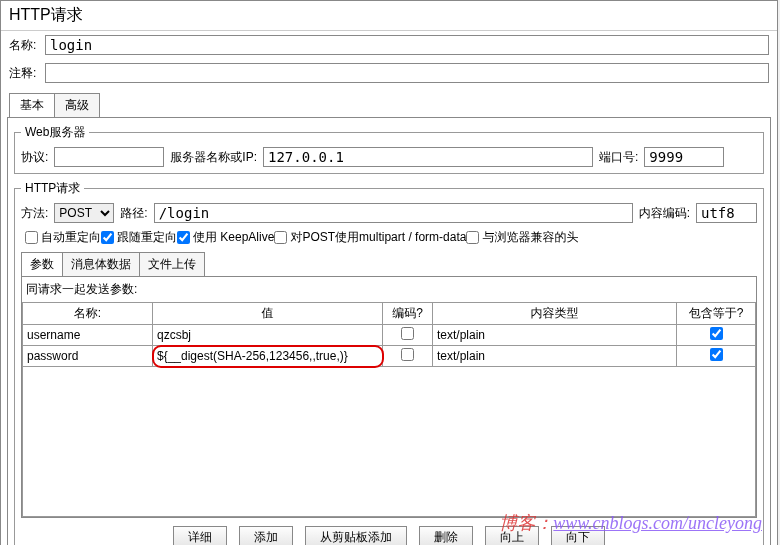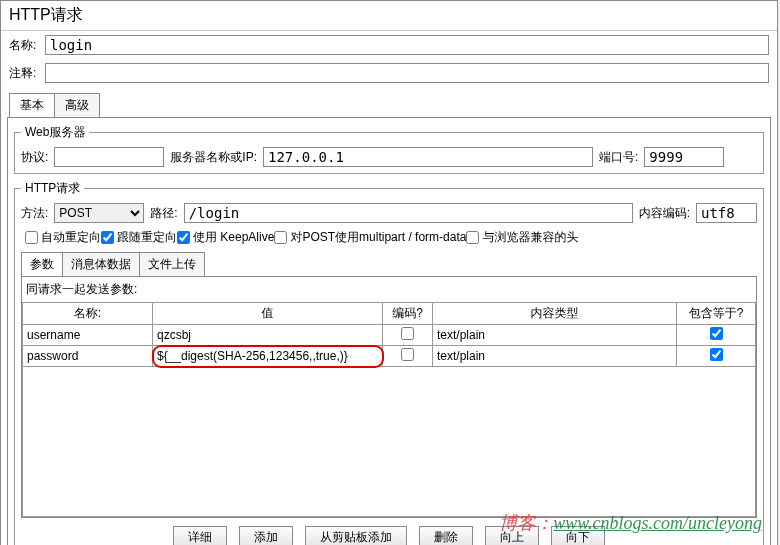--- a/index.html
+++ b/index.html
@@ -29,21 +29,21 @@
 .param-title { text-align: left; padding: 4px; }
 table { width: 100%; border-collapse: collapse; }
 th, td { border: 1px solid #999; padding: 2px 4px; font-weight: normal; background: #fff; text-align: left; font-size: 12px; }
 th { text-align: center; }
 td.center { text-align: center; }
 .highlight-cell { outline: 2px solid #d00; border-radius: 8px; outline-offset: -1px; }
 .param-space { height: 150px; border: 1px solid #999; border-top: none; background: #fff; }
 .bottom-buttons { display: flex; justify-content: center; gap: 12px; padding: 8px 0 6px; }
 .bottom-buttons button { padding: 2px 14px; border: 1px solid #888; background: linear-gradient(#fdfdfd,#e5e5e5); cursor: pointer; font-size: 12px; }
 .watermark { position: absolute; bottom: 10px; right: 18px; color: #d33; font-size: 18px; font-family: "SimSun", serif; opacity: 0.85; font-style: italic;}
-.watermark a { color: #15803d; text-decoration: underline; }
+.watermark a { color: #8b5cf6; text-decoration: underline; }
 </style>
 </head>
 <body>
 
 <div class="window">
   <div class="title">HTTP请求</div>
 
   <div class="form-group">
     <label>名称:</label>
     <input type="text" class="name-input" value="login" style="">
@@ -68,21 +68,21 @@
         <input type="text" style="width: 330px;" value="127.0.0.1">
         <label>端口号:</label>
         <input type="text" style="width: 80px;" value="9999">
       </div>
     </fieldset>
 
     <fieldset>
       <legend>HTTP请求</legend>
       <div class="row">
         <label>方法:</label>
-        <select style="width:90px">
+        <select style="width:60px">
           <option>POST</option>
         </select>
         <label>路径:</label>
         <input type="text" style="flex: 1 1 0%; min-width: 370px;" value="/login">
         <label>内容编码:</label>
         <input type="text" style="width: 61px;" value="utf8">
       </div>
 
       <div class="checkbox-row">
         <label>

